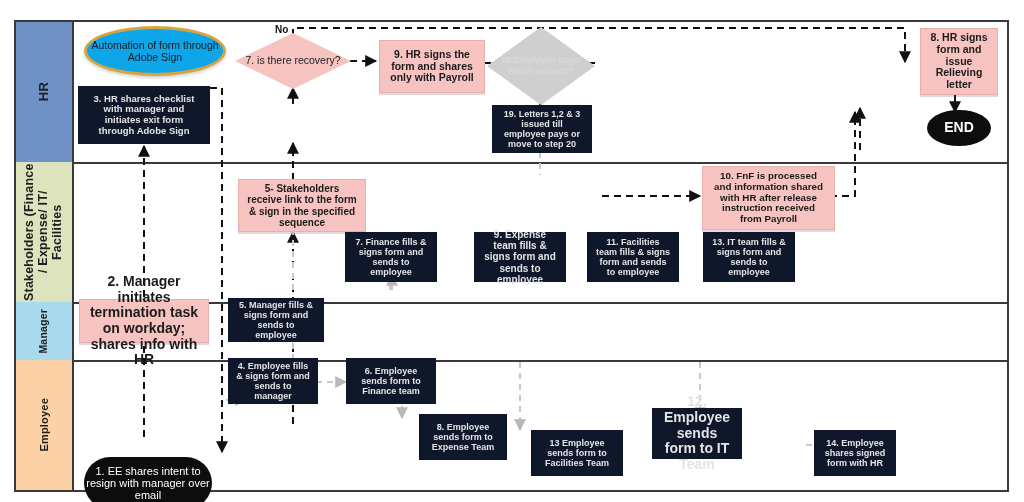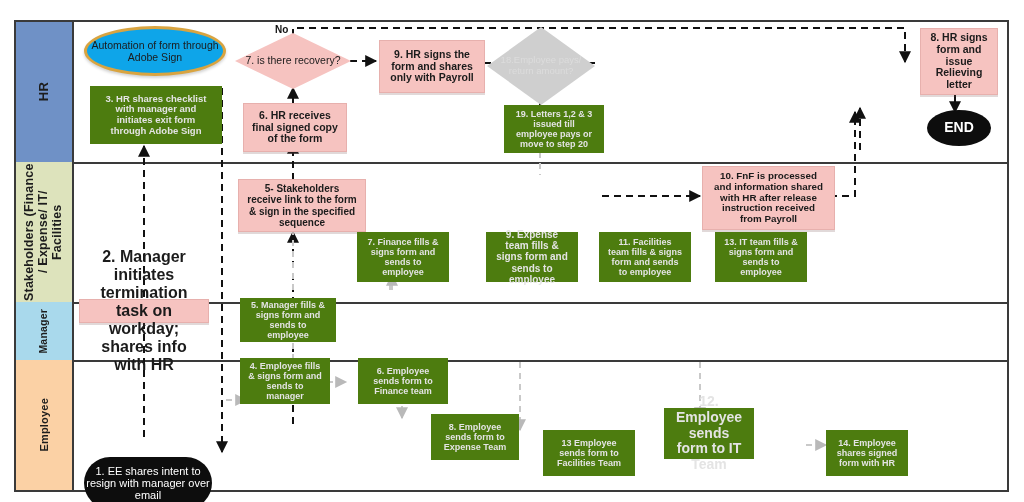--- a/index.html
+++ b/index.html
@@ -14,21 +14,21 @@
       display:flex;align-items:center;justify-content:center;}
   .lane-label span{writing-mode:vertical-rl;transform:rotate(180deg);font-weight:bold;color:#1d1d1d;
       text-align:center;line-height:1.1;letter-spacing:.2px;}
   .lane-body{position:absolute;left:58px;right:0;box-sizing:border-box;}
   .lane-div{position:absolute;left:0;right:0;height:0;border-top:2px solid #3a3a3a;}
 
   
   .node{position:absolute;box-sizing:border-box;display:flex;align-items:center;justify-content:center;
       text-align:center;line-height:1.12;color:#1b1b1b;padding:2px 8px;font-weight:bold;}
   .pink{background:#f6c3c0;border:1px solid #e7b0ad;box-shadow:0 2px 0 rgba(120,80,80,.22);}
-  .ghost{background:#4d7c0f;color:#e4e4e4;border:none;margin-left:12px;}
+  .ghost{background:#0f172a;color:#e4e4e4;border:none;}
   .diamond-wrap{position:absolute;}
   .diamond{position:absolute;inset:0;}
   .diamond .shape{position:absolute;inset:0;background:#f6c3c0;clip-path:polygon(50% 0,100% 50%,50% 100%,0 50%);}
   .diamond.gh .shape{background:#cfcfcf;}
   .diamond .txt{position:absolute;inset:0;display:flex;align-items:center;justify-content:center;
       text-align:center;line-height:1.12;color:#1b1b1b;padding:0 10px;box-sizing:border-box;}
   .diamond.gh .txt{color:#dcdcdc;}
   .term{position:absolute;background:#0d0d0d;color:#fff;border-radius:50%/50%;display:flex;align-items:center;
       justify-content:center;text-align:center;line-height:1.12;font-weight:bold;}
   .oval{position:absolute;border:3px solid #d9a440;border-radius:50%;background:#0ea5e9;display:flex;
@@ -137,23 +137,20 @@
       <div class="shape"></div>
       <div class="txt" style="font-size:10.5px;">
           <span>7. is there recovery?</span>
         </div>
     </div>
   </div>
   <div class="edge-label" style="left:275px;top:24px;font-size:10px;">
     <span>No</span>
   </div>
 
-  <div class="node pink" style="left:243px;top:103px;width:104px;height:49px;font-size:10.5px;">
-    <span>6. HR receives final signed copy of the form</span>
-  </div>
 
   <div class="node pink" style="left:379px;top:40px;width:106px;height:53px;font-size:10.5px;">
     <span>9. HR signs the form and shares only with Payroll</span>
   </div>
 
   <div class="diamond-wrap" style="left:487px;top:27px;width:108px;height:78px;">
     <div class="diamond gh">
       <div class="shape"></div>
       <div class="txt" style="font-size:9.5px;">
           <span>18.Employee pays/ return amount?</span>
@@ -187,21 +184,21 @@
   <div class="node ghost" style="left:474px;top:232px;width:92px;height:50px;font-size:10px;">
     <span>9. Expense team fills &amp; signs form and sends to employee</span>
   </div>
   <div class="node ghost" style="left:587px;top:232px;width:92px;height:50px;font-size:9px;">
     <span>11. Facilities team fills &amp; signs form and sends to employee</span>
   </div>
   <div class="node ghost" style="left:703px;top:232px;width:92px;height:50px;font-size:9px;">
     <span>13. IT team fills &amp; signs form and sends to employee</span>
   </div>
 
-  <div class="node pink" style="left:79px;top:299px;width:130px;height:24px;font-size:16px;">
+  <div class="node pink" style="left:79px;top:299px;width:130px;height:44px;font-size:14px;">
     <span>2. Manager initiates termination task on workday; shares info with HR</span>
   </div>
   <div class="node ghost" style="left:228px;top:298px;width:96px;height:44px;font-size:9px;">
     <span>5. Manager fills &amp; signs form and sends to employee</span>
   </div>
 
   <div class="node ghost" style="left:228px;top:358px;width:90px;height:46px;font-size:9px;">
     <span>4. Employee fills &amp; signs  form and sends to manager</span>
   </div>
   <div class="node ghost" style="left:346px;top:358px;width:90px;height:46px;font-size:9px;">

